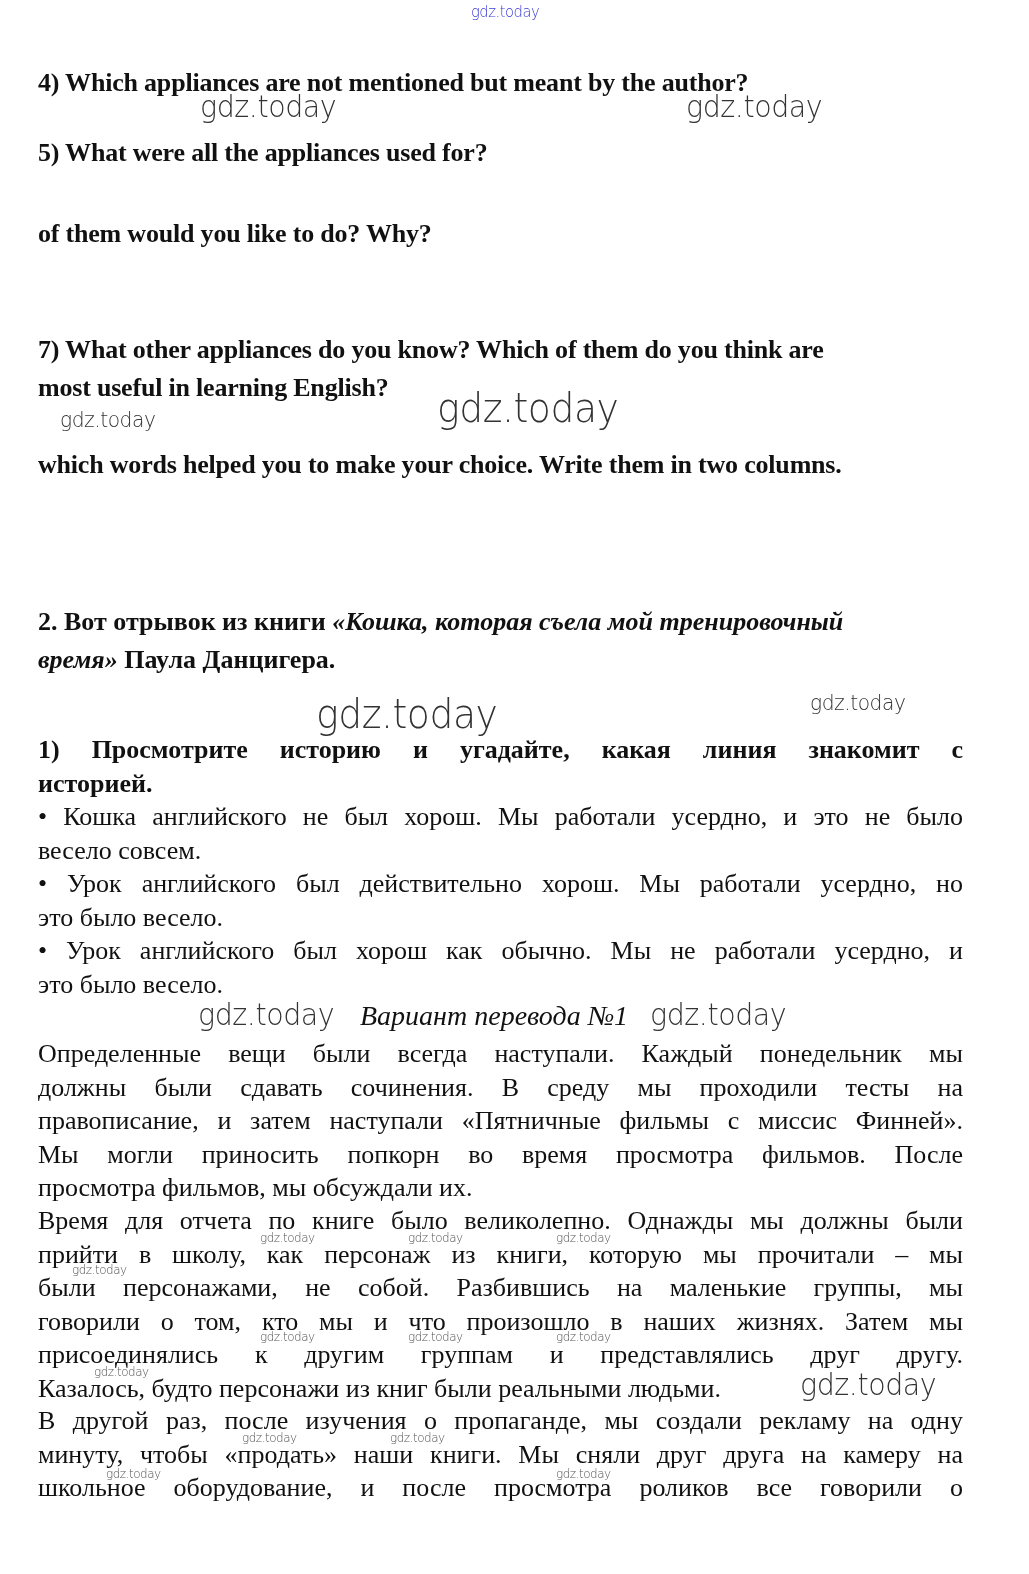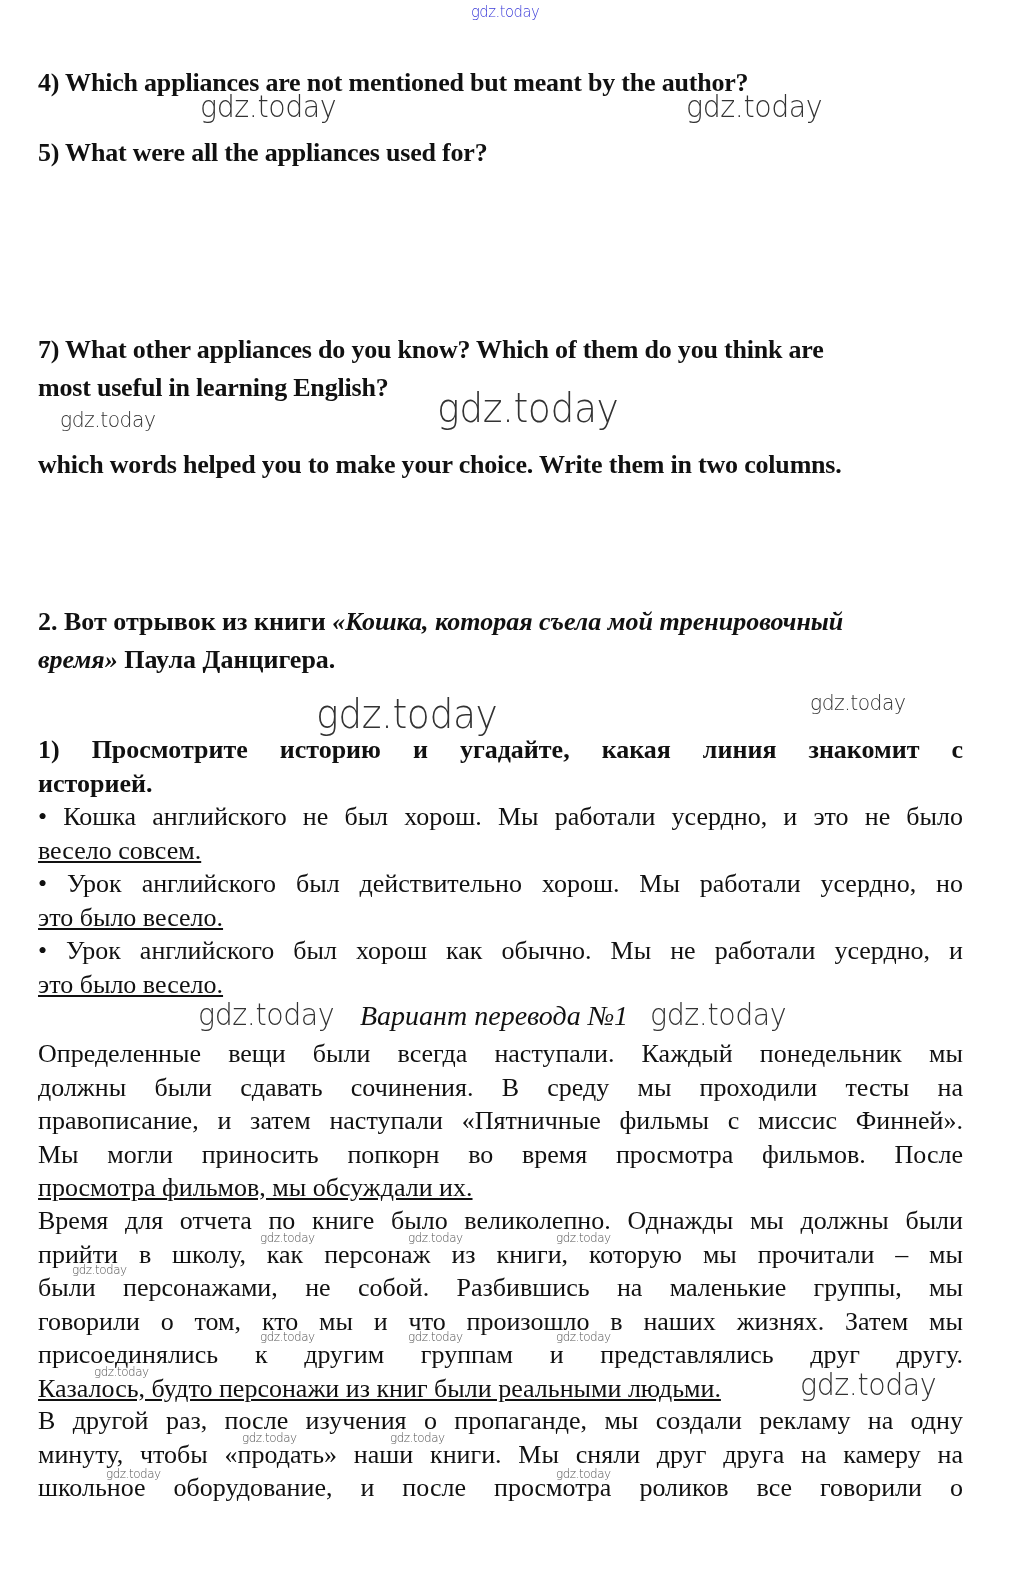--- a/index.html
+++ b/index.html
@@ -27,38 +27,39 @@
       position: absolute; left: 38px; width: 925px;
       font-weight: bold; font-size: 26px; line-height: 38px;
     }
     .rus-bold i { font-weight: bold; }
     .para {
       position: absolute; left: 38px; width: 925px;
       font-size: 26px; line-height: 33.5px; text-align: justify;
       text-align-last: left;
     }
     .para .line { display: block; text-align: justify; text-align-last: justify; }
-    .para .line.last { text-align-last: left; text-decoration: underline; }
+    .para .line.last { text-align-last: left; }
     .variant {
       position: absolute; left: 360px; top: 1000px;
       font-style: italic; font-size: 28px; font-family: Liberation Serif, serif;
     }
   </style>
 </head>
 <body>
 
 <div class="wm wm-top">gdz.today</div>
 
 <div class="q" style="top:64px;">4) Which appliances are not mentioned but meant by the author?</div>
 <div class="wm wm-l" style="left:200px;top:88px;">gdz.today</div>
 <div class="wm wm-l" style="left:686px;top:88px;">gdz.today</div>
 
 <div class="q" style="top:134px;">5) What were all the appliances used for?</div>
 
 <div class="q" style="top:215px;">
+  <div>of them would you like to do? Why?</div>
 </div>
 
 <div class="q" style="top:331px;">
   <div>7) What other appliances do you know? Which of them do you think are</div>
   <div>most useful in learning English?</div>
 </div>
 <div class="wm wm-xl" style="left:437px;top:384px;">gdz.today</div>
 <div class="wm wm-m" style="left:60px;top:407px;">gdz.today</div>
 
 <div class="q" style="top:446px;">

